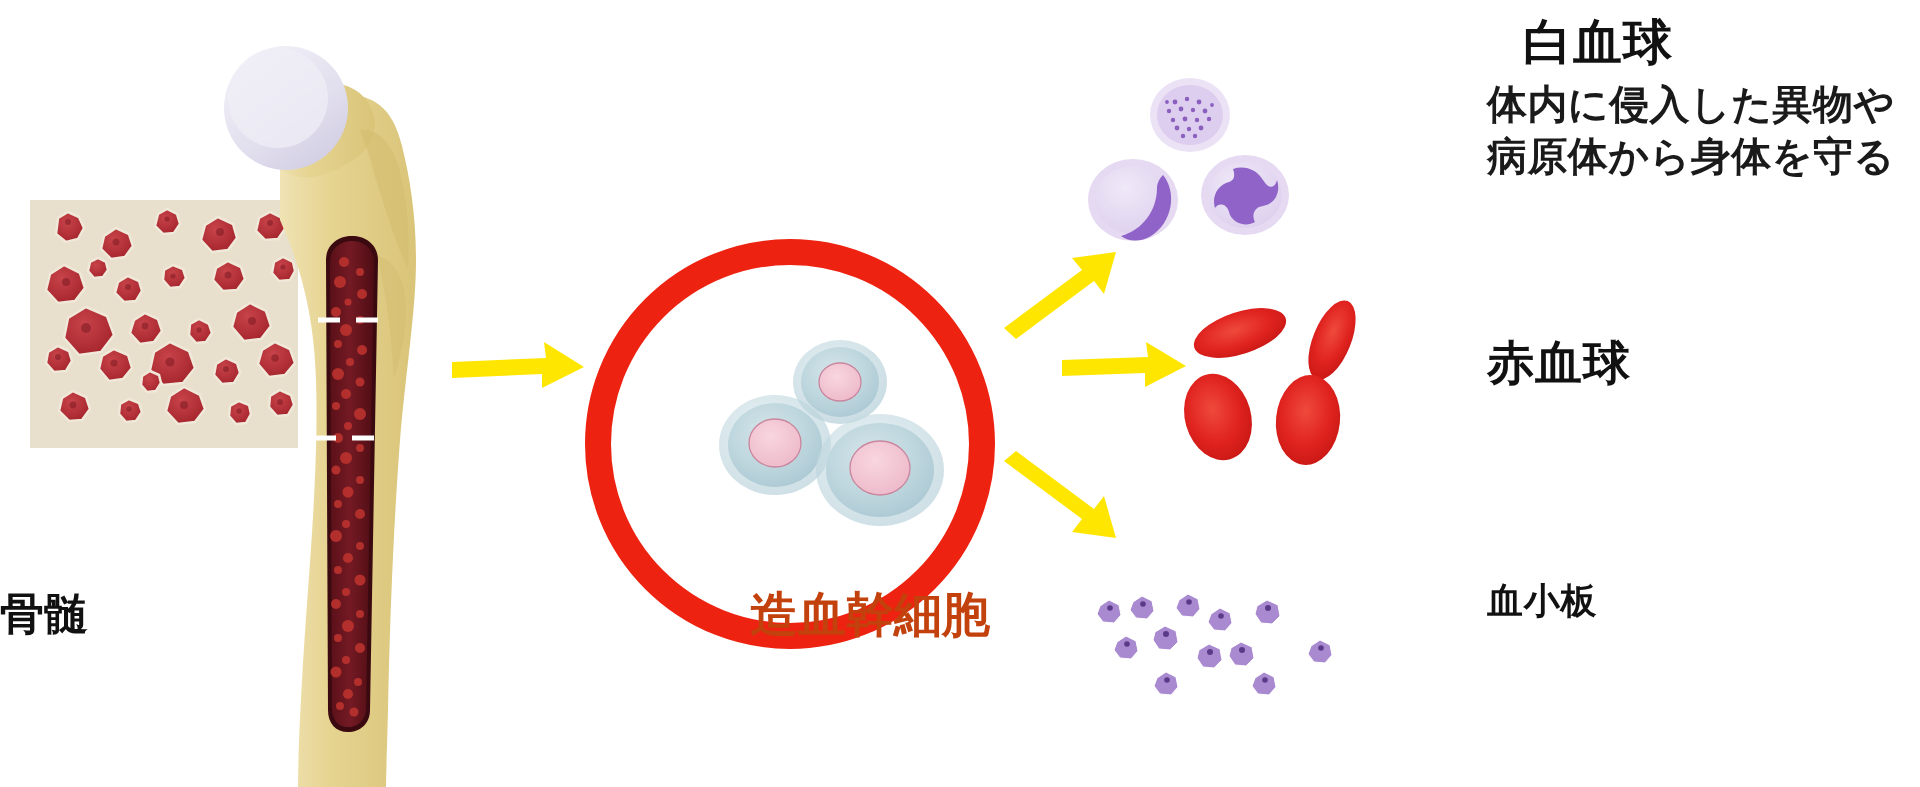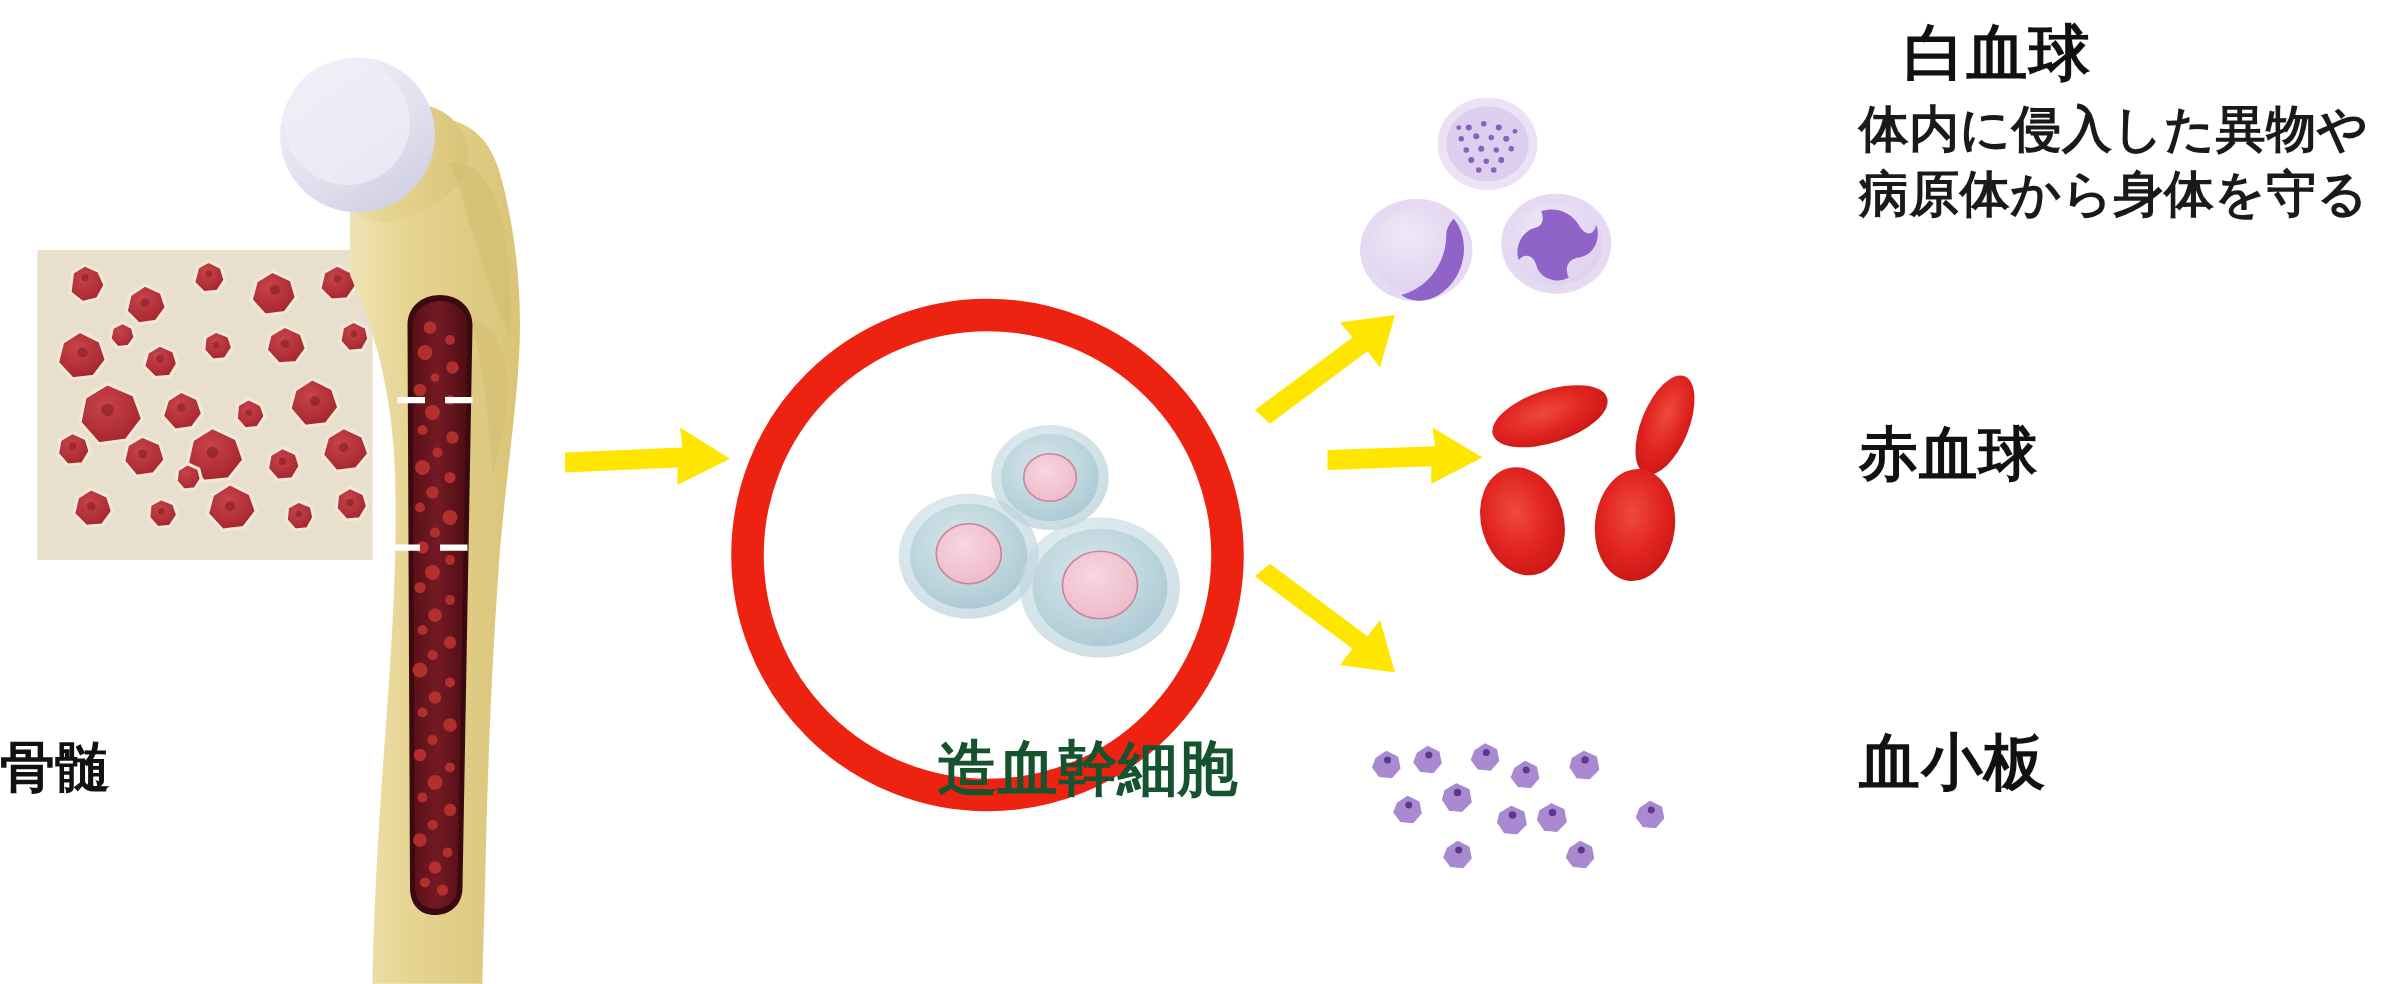--- a/index.html
+++ b/index.html
@@ -24,30 +24,30 @@
     font-weight:bold;
     color:#1a1a1a;
     white-space:nowrap;
     letter-spacing:0.01em;
   }
 
   #label-wbc-title   { left:1487px; top:10px;  font-size:49px;margin-left:36px; }
   #label-wbc-desc    { left:1487px; top:78px;  font-size:40px; line-height:52px; }
   #label-rbc-title   { left:1487px; top:332px; font-size:47px; }
   #label-rbc-desc    { left:1487px; top:412px; font-size:40px; line-height:52px; }
-  #label-plt-title   { left:1487px; top:577px; font-size:49px; }
+  #label-plt-title   { left:1487px; top:577px; font-size:36px; }
   #label-plt-desc    { left:1487px; top:648px; font-size:40px; line-height:52px; }
 
   #label-marrow {
     left:0px; top:585px; width:320px;
     font-size:44px; font-weight:bold; color:#111;
   }
   #label-hsc {
     left:655px; top:583px; width:430px;
-    text-align:center; font-size:48px; font-weight:bold; color:#14532d;
+    text-align:center; font-size:48px; font-weight:bold; color:#c2410c;
   }
 
   svg { display:block; overflow:visible; }
 </style>
 </head>
 <body>
 
 <div id="stage">
 
   <div class="abs" style="left:30px; top:200px;">

